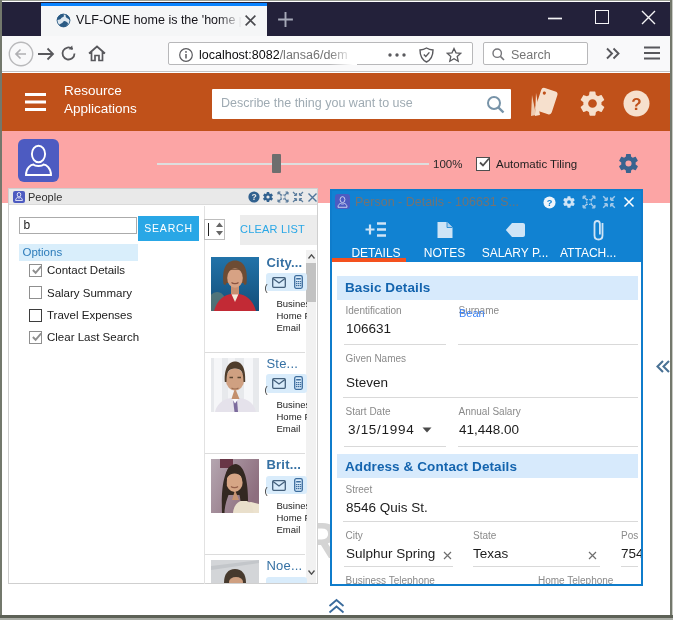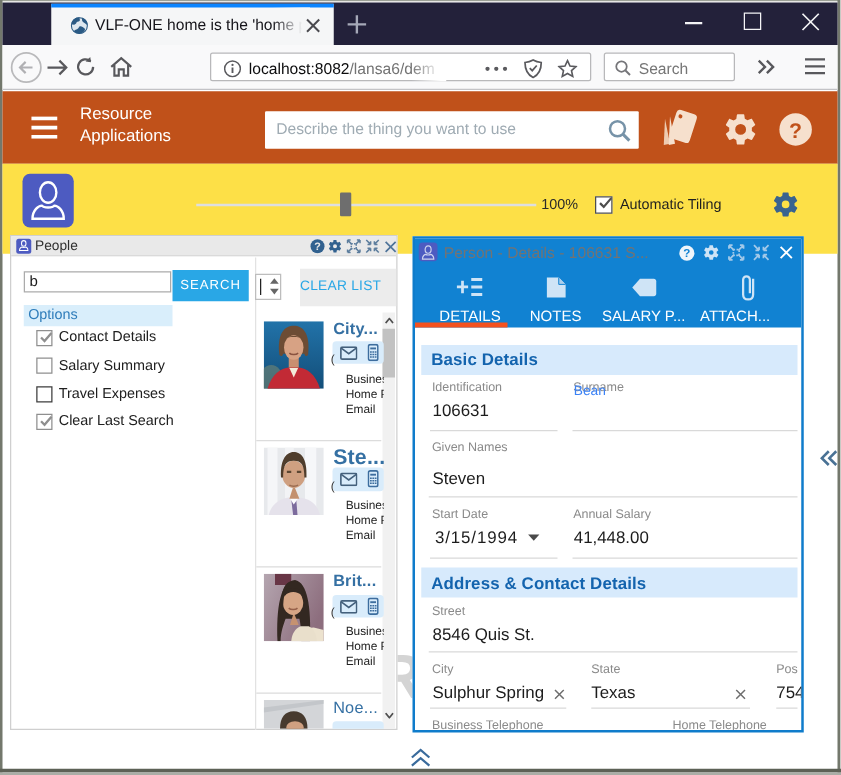--- a/index.html
+++ b/index.html
@@ -139,21 +139,21 @@
   <svg class="abs" style="left:576px;top:16px" width="29" height="29" viewBox="0 0 24 24">
     <path fill="#f6e0cd" d="M19.4 13c.04-.32.06-.66.06-1s-.02-.68-.07-1l2.1-1.65c.19-.15.24-.42.12-.64l-2-3.46c-.12-.22-.39-.3-.61-.22l-2.49 1a7.3 7.3 0 0 0-1.73-1l-.38-2.65A.49.49 0 0 0 14 2h-4c-.25 0-.46.18-.49.42l-.38 2.65c-.63.26-1.2.61-1.73 1l-2.49-1c-.23-.09-.49 0-.61.22l-2 3.46c-.13.22-.07.49.12.64L4.5 11c-.05.32-.08.66-.08 1s.03.68.08 1l-2.11 1.65c-.19.15-.24.42-.12.64l2 3.46c.12.22.39.3.61.22l2.49-1c.52.4 1.1.74 1.73 1l.38 2.65c.03.24.24.42.49.42h4c.25 0 .46-.18.49-.42l.38-2.65c.63-.26 1.21-.6 1.73-1l2.49 1c.23.09.49 0 .61-.22l2-3.46c.12-.22.07-.49-.12-.64L19.4 13zM12 15.6A3.6 3.6 0 1 1 12 8.4a3.6 3.6 0 0 1 0 7.2z"></path>
   </svg>
 
   <svg class="abs" style="left:620px;top:16px" width="29" height="29" viewBox="0 0 29 29">
     <circle cx="14.5" cy="14.5" r="13" fill="#f6e0cd"></circle>
     <text x="14.5" y="21" text-anchor="middle" font-family="Liberation Sans" font-size="17" font-weight="bold" fill="#c0511a">?</text>
   </svg>
 </div>
 
-<div class="abs" style="left:2px;top:131px;width:668px;height:72px;background:#fde047">
+<div class="abs" style="left:2px;top:131px;width:668px;height:72px;background:#fca5a5">
 
   <div class="abs" style="left:16px;top:8px;width:41px;height:43px;background:#4d5bc1;border-radius:6px">
     <svg style="position:absolute;left:6px;top:5px" width="29" height="33" viewBox="0 0 29 33">
       <ellipse cx="14.5" cy="10" rx="6.6" ry="8.2" fill="none" stroke="#fff" stroke-width="1.9"></ellipse>
       <path d="M2 31 C2 24 7 20.5 9.5 20.5 C11 22.5 18 22.5 19.5 20.5 C22 20.5 27 24 27 31 Z" fill="none" stroke="#fff" stroke-width="1.9"></path>
     </svg>
   </div>
 
   <div class="abs" style="left:155px;top:32px;width:272px;height:1.5px;background:#dedede"></div>
   <div class="abs" style="left:270px;top:23px;width:9px;height:19px;background:#6e6e6e;border-radius:1px"></div>
@@ -301,21 +301,21 @@
       <rect x="33" y="0" width="9" height="54" fill="#f6f7f9"></rect>
     <path d="M4 54 C6 45 13 41 20 40 L28 40 C37 41 43 45 45 54 Z" fill="#e5e2eb"></path>
     <path d="M22 41.5 L23.5 54 L27 54 L26 41.5 Z" fill="#7c6b9d"></path>
     <path d="M20.5 40 L24 45.5 L28 40 L24.5 37.5 Z" fill="#fbfbfd"></path>
     <path d="M24 30 L20.5 41 L28.5 41 Z" fill="#c3906e"></path>
     <ellipse cx="24" cy="21.5" rx="9.2" ry="11" fill="#cfa081"></ellipse>
     <path d="M13.8 24 C13 8 19 3.5 24 3.5 C29.5 3.5 35 8 34.2 24 L32.5 24 C32.5 13.5 30 10.5 24 10.5 C18 10.5 15.5 13.5 15.5 24 Z" fill="#4f3d2c"></path>
     <path d="M18.5 19.5 L22 19.5 M26.5 19.5 L30 19.5" stroke="#5b4632" stroke-width="1.7"></path>
     <path d="M20.5 30 C22 31.3 26 31.3 27.5 30" fill="none" stroke="#9a6b50" stroke-width="1.1"></path>
   </svg>
-  <div class="abs" style="left:257.5px;top:167px;font-size:17px;font-weight:bold;color:#3570a3;letter-spacing:0.2px">Ste...</div>
+  <div class="abs" style="left:257.5px;top:167px;font-size:13px;font-weight:normal;color:#3570a3;letter-spacing:0.2px">Ste...</div>
   <div class="abs" style="left:256.5px;top:185px;width:41px;height:18.5px;background:#d9ecfb;border-radius:3px"></div>
   <div class="abs" style="left:255.5px;top:194.5px;font-size:9.5px;color:#333">(</div>
   <svg class="abs" style="left:262.5px;top:189px" width="14" height="11" viewBox="0 0 14 11">
       <rect x="0.7" y="0.7" width="12.6" height="9.6" rx="1" fill="none" stroke="#44607c" stroke-width="1.3"></rect>
       <path d="M1 1.5 L7 6 L13 1.5" fill="none" stroke="#44607c" stroke-width="1.3"></path>
     </svg>
   <svg class="abs" style="left:284.5px;top:187px" width="9" height="14" viewBox="0 0 9 14">
       <rect x="0.7" y="0.7" width="7.6" height="12.6" rx="1.5" fill="none" stroke="#3d6d9e" stroke-width="1.3"></rect>
       <rect x="2.2" y="3" width="4.6" height="1.5" fill="#3d6d9e"></rect>
       <g fill="#3d6d9e">

